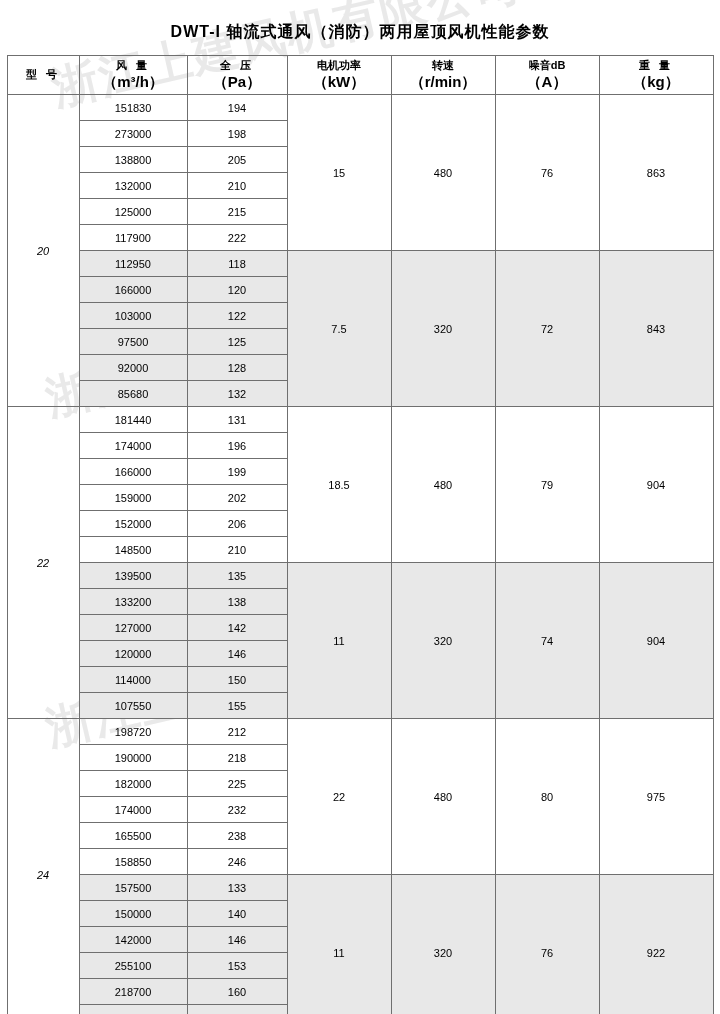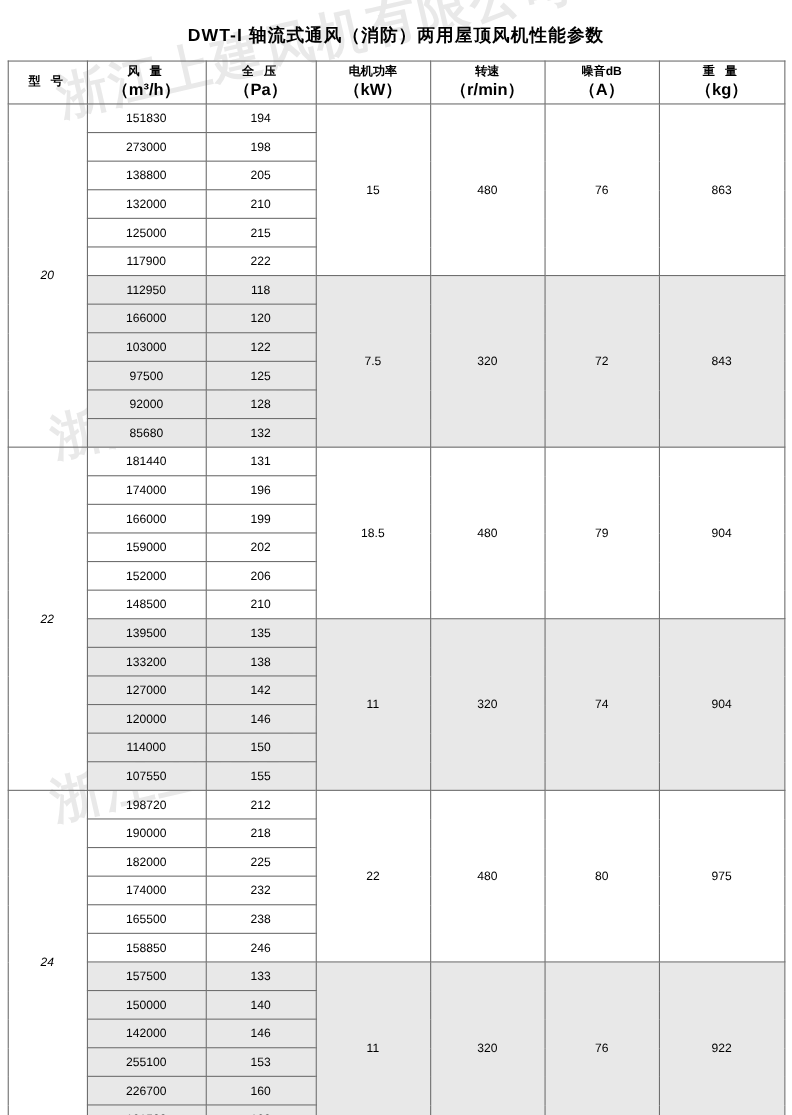--- a/index.html
+++ b/index.html
@@ -309,21 +309,21 @@
         </tr>
         <tr>
           <td class="shade">142000</td>
           <td class="shade">146</td>
         </tr>
         <tr>
           <td class="shade">255100</td>
           <td class="shade">153</td>
         </tr>
         <tr>
-          <td class="shade">226700</td>
+          <td class="shade">218700</td>
           <td class="shade">160</td>
         </tr>
         <tr>
           <td class="shade">121500</td>
           <td class="shade">169</td>
         </tr>
       </tbody>
   </table>
 
 </div>

